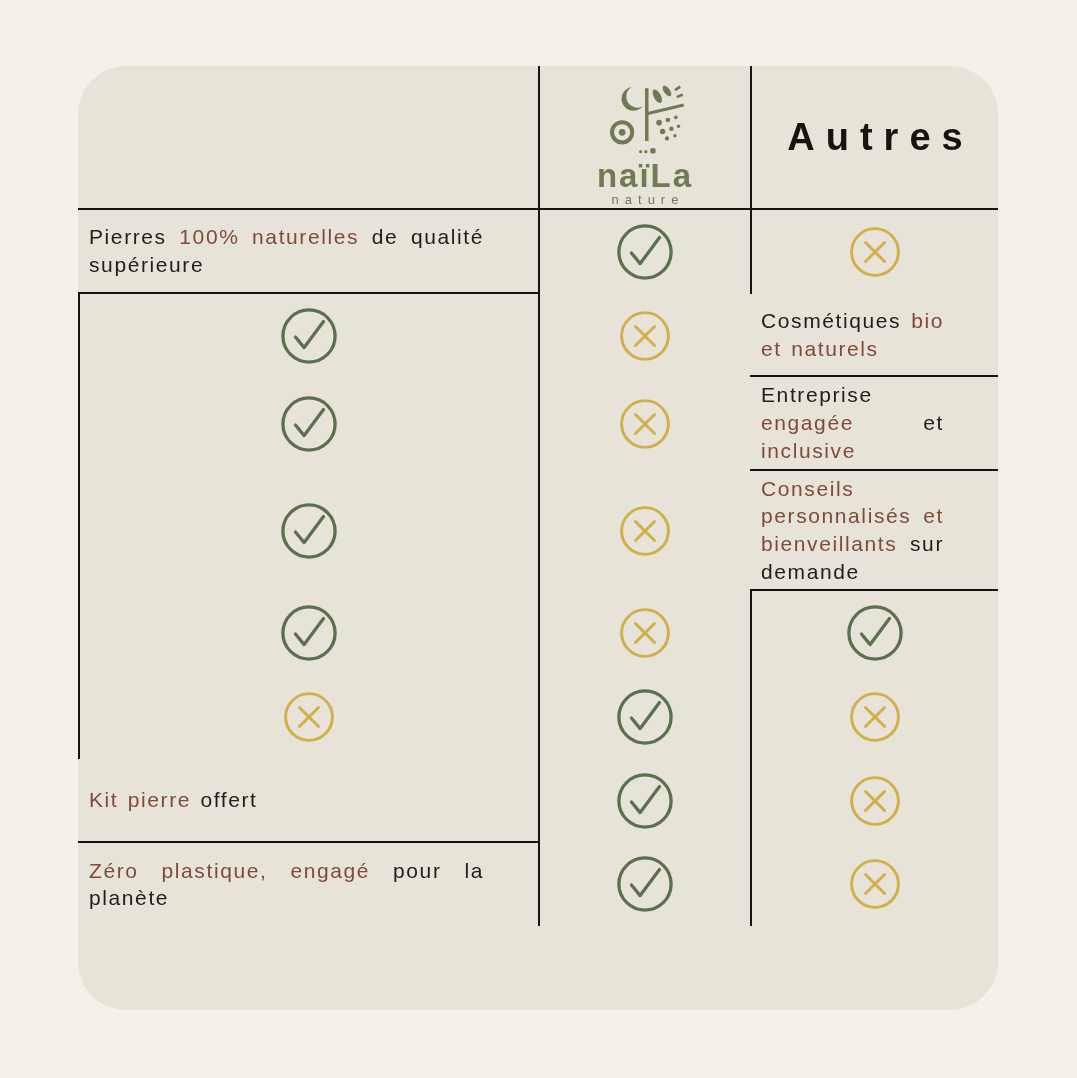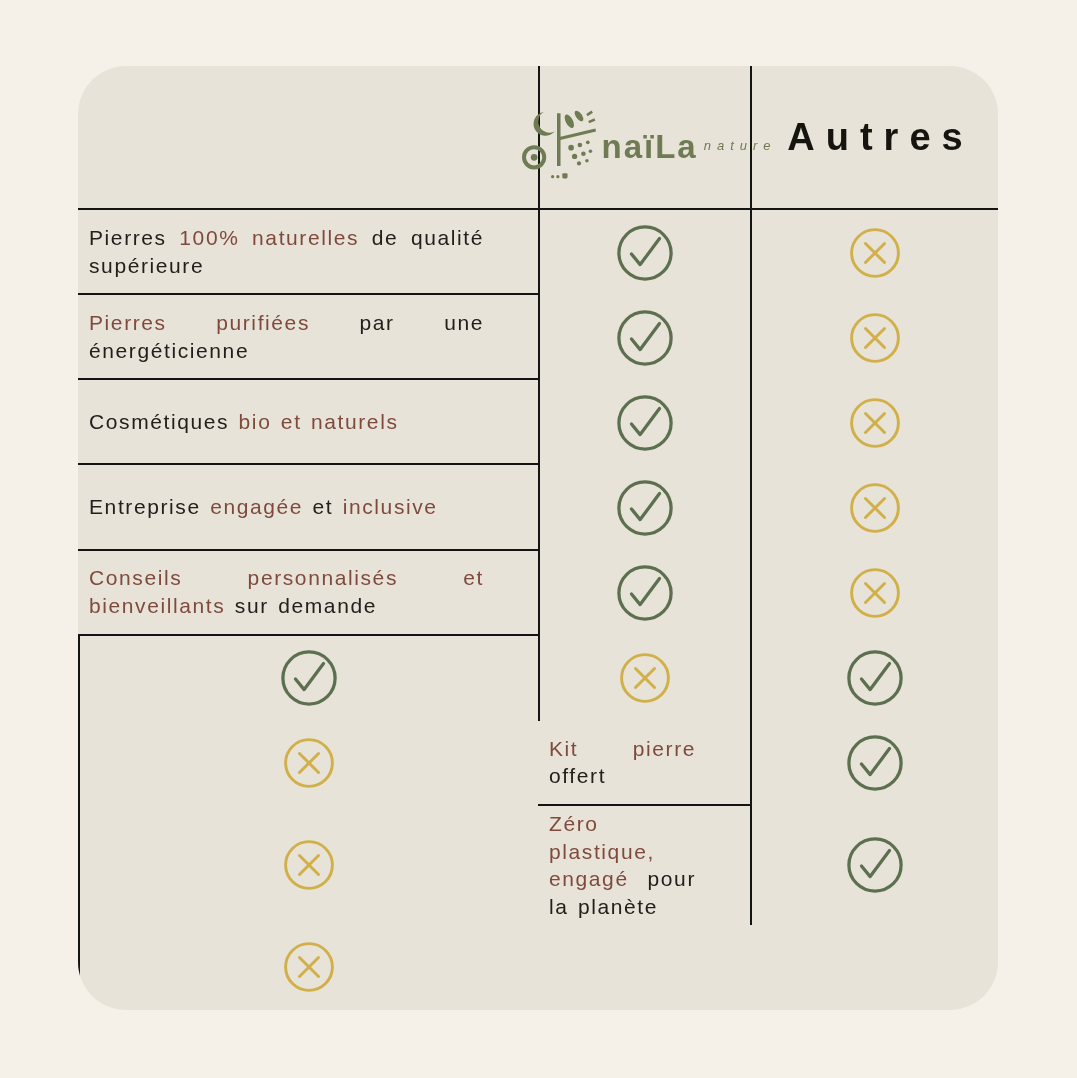--- a/index.html
+++ b/index.html
@@ -56,39 +56,39 @@
   }
   .feature p .accent{color:var(--accent);}
   .mark{
     display:flex;
     align-items:center;
     justify-content:center;
   }
   
   .brand-head{
     display:flex;
+    flex-direction:column;
     align-items:center;
     justify-content:center;
     padding-top:16px;
   }
   .brand-name{
     color:var(--logo-green);
     font-size:33px;
     font-weight:700;
     letter-spacing:2px;
     line-height:1;
     margin-top:2px;
   }
   .brand-sub{
     color:var(--logo-green);
     font-size:13px;
     font-weight:400;
     letter-spacing:6px;
     text-indent:6px;
-    font-style:italic;
   }
   .others-head{
     display:flex;
     align-items:center;
     justify-content:center;
   }
   .others-label{
     font-size:38px;
     color:#16140e;
     letter-spacing:11px;
@@ -153,23 +153,20 @@
           <path fill="none" stroke="#5c704f" stroke-width="3.4" stroke-linecap="round" stroke-linejoin="round" d="M16 31 L25 42 L45 15"></path>
         </svg>
       </div>
   <div class="cell col-others mark">
         <svg width="52" height="52" viewBox="0 0 60 60">
           <circle cx="30" cy="30" r="27" fill="none" stroke="#d1b04a" stroke-width="3.4"></circle>
           <path fill="none" stroke="#d1b04a" stroke-width="3.4" stroke-linecap="round" stroke-linejoin="round" d="M19 19 L41 41 M41 19 L19 41"></path>
         </svg>
       </div>
 
-  <div class="cell col-feature feature">
-    <p><span class="accent">Pierres purifiées </span><span>par une énergéticienne</span></p>
-  </div>
   <div class="cell col-brand mark">
         <svg width="58" height="58" viewBox="0 0 60 60">
           <circle cx="30" cy="30" r="27" fill="none" stroke="#5c704f" stroke-width="3.4"></circle>
           <path fill="none" stroke="#5c704f" stroke-width="3.4" stroke-linecap="round" stroke-linejoin="round" d="M16 31 L25 42 L45 15"></path>
         </svg>
       </div>
   <div class="cell col-others mark">
         <svg width="52" height="52" viewBox="0 0 60 60">
           <circle cx="30" cy="30" r="27" fill="none" stroke="#d1b04a" stroke-width="3.4"></circle>
           <path fill="none" stroke="#d1b04a" stroke-width="3.4" stroke-linecap="round" stroke-linejoin="round" d="M19 19 L41 41 M41 19 L19 41"></path>

